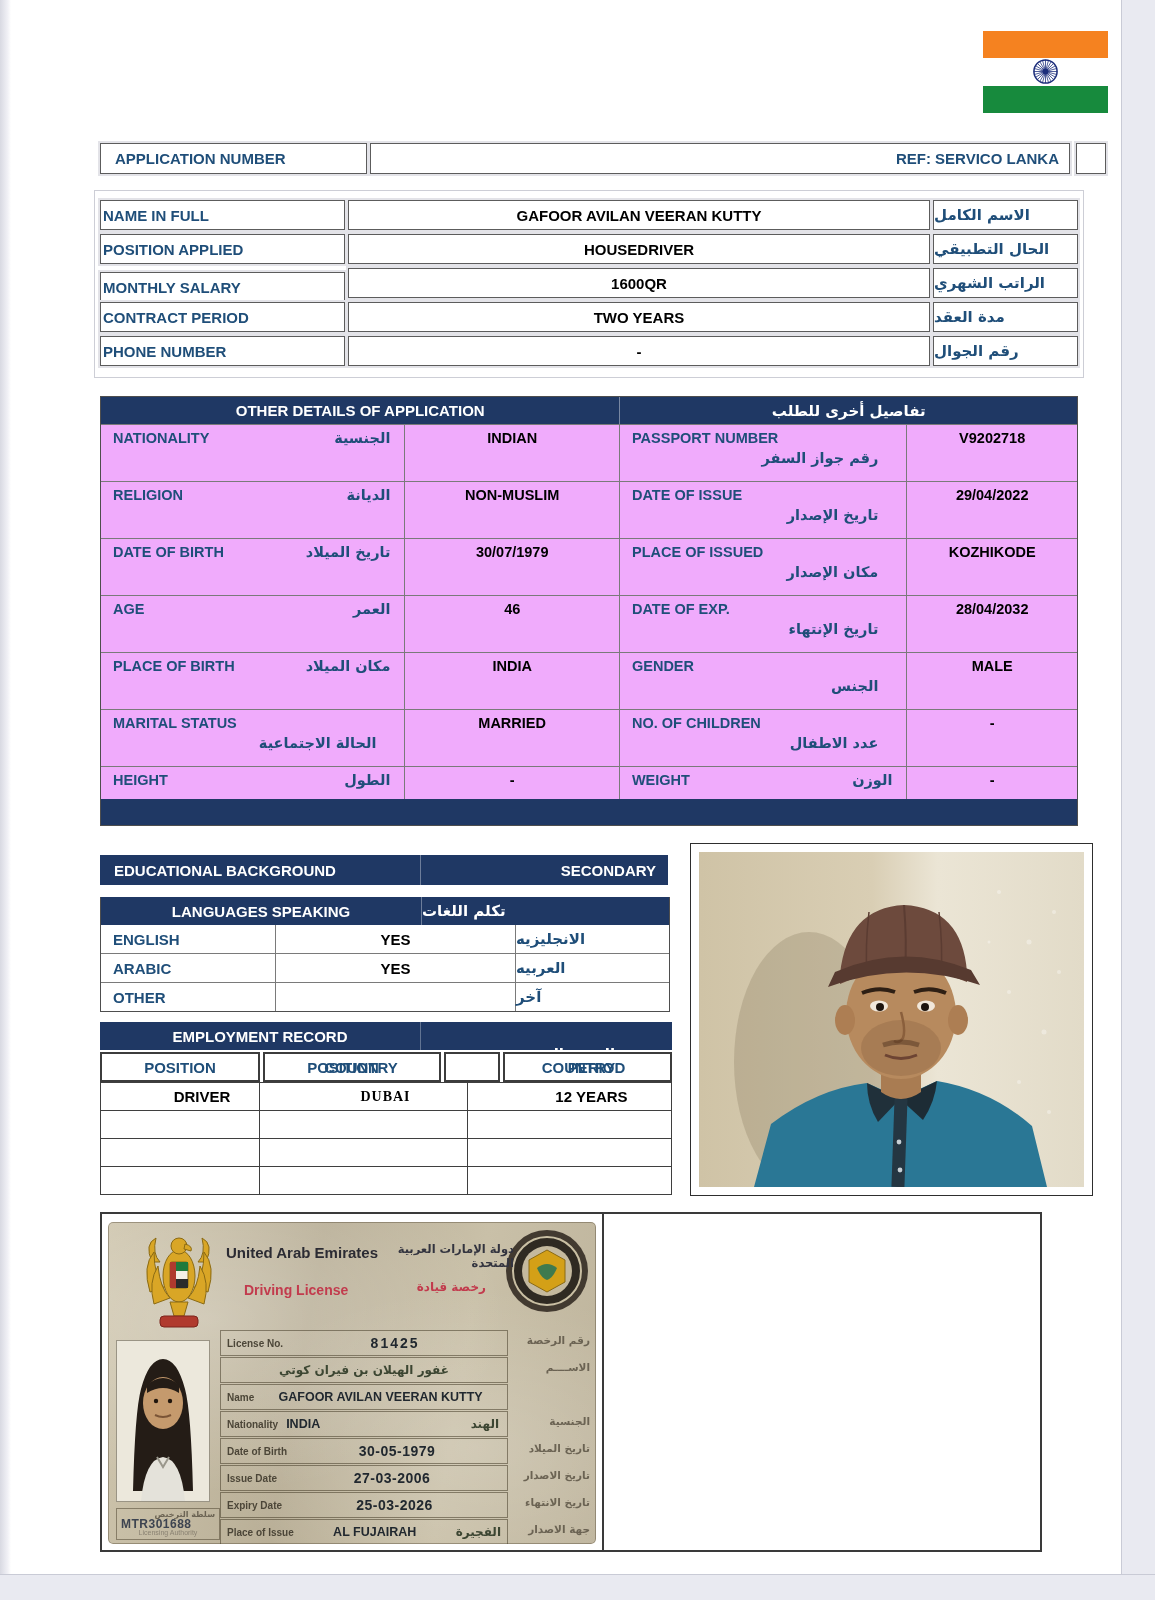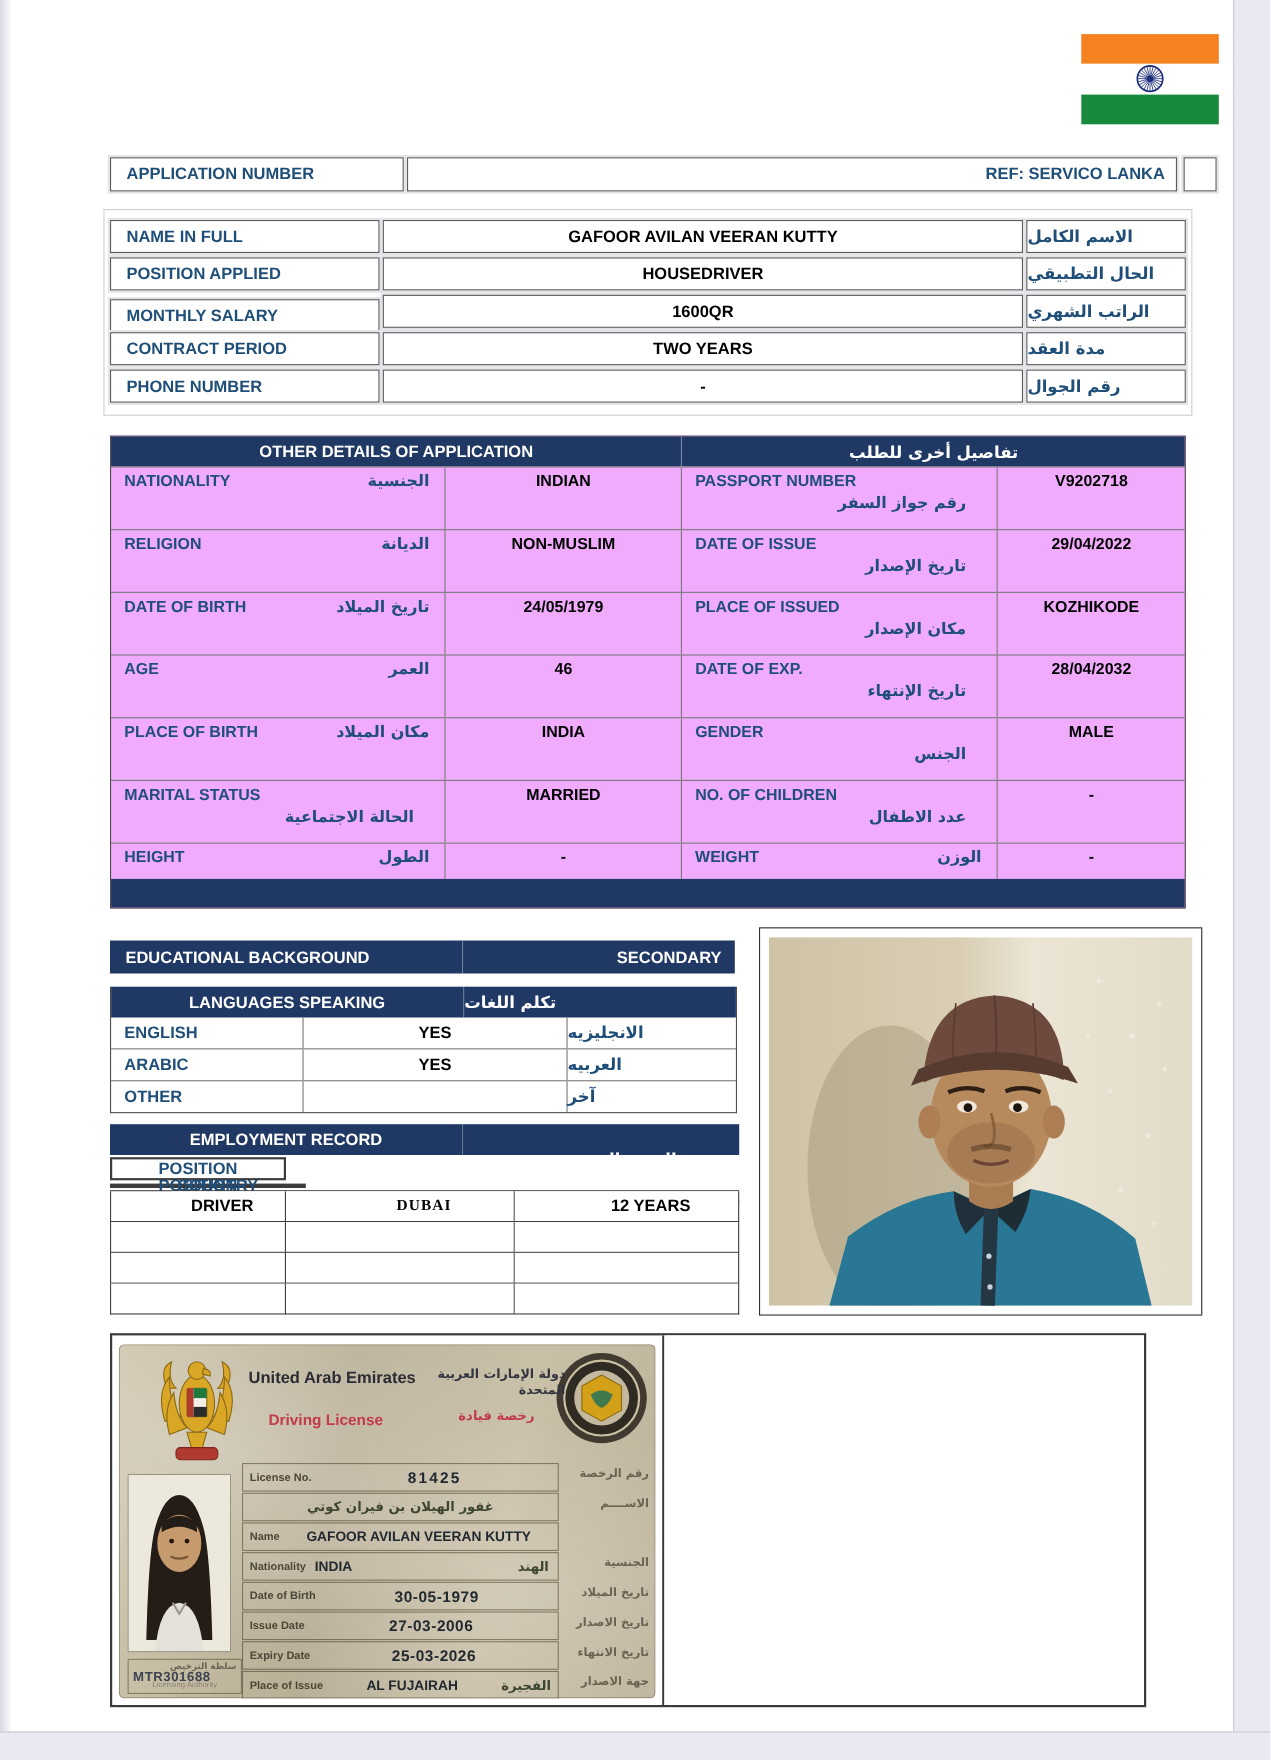--- a/index.html
+++ b/index.html
@@ -25,21 +25,21 @@
   .val{color:#000;font-weight:bold;font-size:15px;text-align:center;}
   .ar{direction:rtl;font-family:"DejaVu Sans",sans-serif;}
 
   
   .approw-lbl{left:100px;top:143px;width:267px;height:31px;display:flex;align-items:center;padding-left:14px;}
   .approw-val{left:370px;top:143px;width:700px;height:31px;display:flex;align-items:center;justify-content:flex-end;padding-right:10px;}
   .approw-box{left:1076px;top:143px;width:30px;height:31px;}
 
   
   .personal-outer{left:94px;top:190px;width:990px;height:188px;border:1px solid #cdced6;}
-  .prow-lbl{left:100px;width:245px;height:30px;display:flex;align-items:center;padding-left:14px;}
+  .prow-lbl{left:100px;width:245px;height:30px;display:flex;align-items:center;padding-left:2px;}
   .prow-val{left:348px;width:582px;height:30px;display:flex;align-items:center;justify-content:center;}
   .prow-ar{left:933px;width:145px;height:30px;display:flex;align-items:center;justify-content:flex-end;padding-right:12px;}
 
   
   .other{left:100px;top:396px;width:978px;border:1px solid #4e4e4e;background:#f0abfc;}
   .other-head{display:flex;height:27px;background:#1f3864;color:#fff;font-weight:bold;font-size:15px;}
   .other-head>div{display:flex;align-items:center;justify-content:center;}
   .oh-en{width:520px;border-right:1px solid rgba(255,255,255,.4);}
   .oh-ar{width:458px;}
   .orow{display:flex;border-top:1px solid #7a7a7a;}
@@ -71,21 +71,21 @@
   .lrow{display:flex;height:28px;border-top:1px solid #7a7a7a;}
   .lrow>div{display:flex;align-items:center;box-sizing:border-box;}
   .lc1{width:175px;border-right:1px solid #7a7a7a;padding-left:12px;}
   .lc2{width:240px;border-right:1px solid #7a7a7a;justify-content:center;}
   .lc3{flex:1;justify-content:flex-end;padding-right:12px;}
 
   
   .emp-bar{left:100px;top:1022px;width:572px;height:28px;gap:34px;}
   .emp-bar .eb-en{width:320px;display:flex;align-items:center;justify-content:center;height:100%;border-right:1px solid rgba(255,255,255,.3);}
   .emp-bar .eb-ar{flex:1;display:flex;align-items:center;justify-content:center;margin-top:36px;}
-  .emp-head{left:100px;top:1052px;width:572px;height:30px;display:flex;gap:3px;flex-direction:column;}
+  .emp-head{left:100px;top:1052px;width:572px;height:30px;display:flex;gap:3px;}
   .emp-head>div{border:2px solid #3c3c3c;background:#fff;position:relative;display:flex;align-items:center;justify-content:center;color:#1f4e79;font-weight:bold;font-size:15px;box-sizing:border-box;}
   .ehc1{width:160px;} .ehc2{width:178px;} .ehc3{width:56px;} .ehc4{flex:1;}
   .ov{position:absolute;left:0;top:0;width:100%;height:100%;display:flex;align-items:center;justify-content:center;}
   .ovA{transform:translateX(-9px);} .ovB{transform:translateX(9px);}
   .emp-rows{left:100px;top:1082px;width:572px;}
   .erow{display:flex;height:28px;}
   .erow>div{border:1px solid #3f3f3f;border-top:none;box-sizing:border-box;display:flex;align-items:center;justify-content:center;background:#fff;padding-left:44px;}
   .erow>div+div{border-left:none;}
   .ec1{width:160px;} .ec2{width:208px;} .ec3{flex:1;}
   .erow .pos,.erow .per{font-weight:bold;font-size:15px;color:#000;}
@@ -214,21 +214,21 @@
         <div class="l2 lbl ar">تاريخ الإصدار</div>
       </div>
     <div class="oc4 h56 oval">29/04/2022</div>
   </div>
 
   <div class="orow">
     <div class="oc1 h56 lab-line">
         <span class="lbl">DATE OF BIRTH</span>
         <span class="lbl ar">تاريخ الميلاد</span>
       </div>
-    <div class="oc2 h56 oval">24/05/1979</div>
+    <div class="oc2 h56 oval">30/07/1979</div>
     <div class="oc3 h56 lab-2l">
         <div class="l1 lbl">PLACE OF ISSUED</div>
         <div class="l2 lbl ar">مكان الإصدار</div>
       </div>
     <div class="oc4 h56 oval">KOZHIKODE</div>
   </div>
 
   <div class="orow">
     <div class="oc1 h56 lab-line">
         <span class="lbl">AGE</span>

